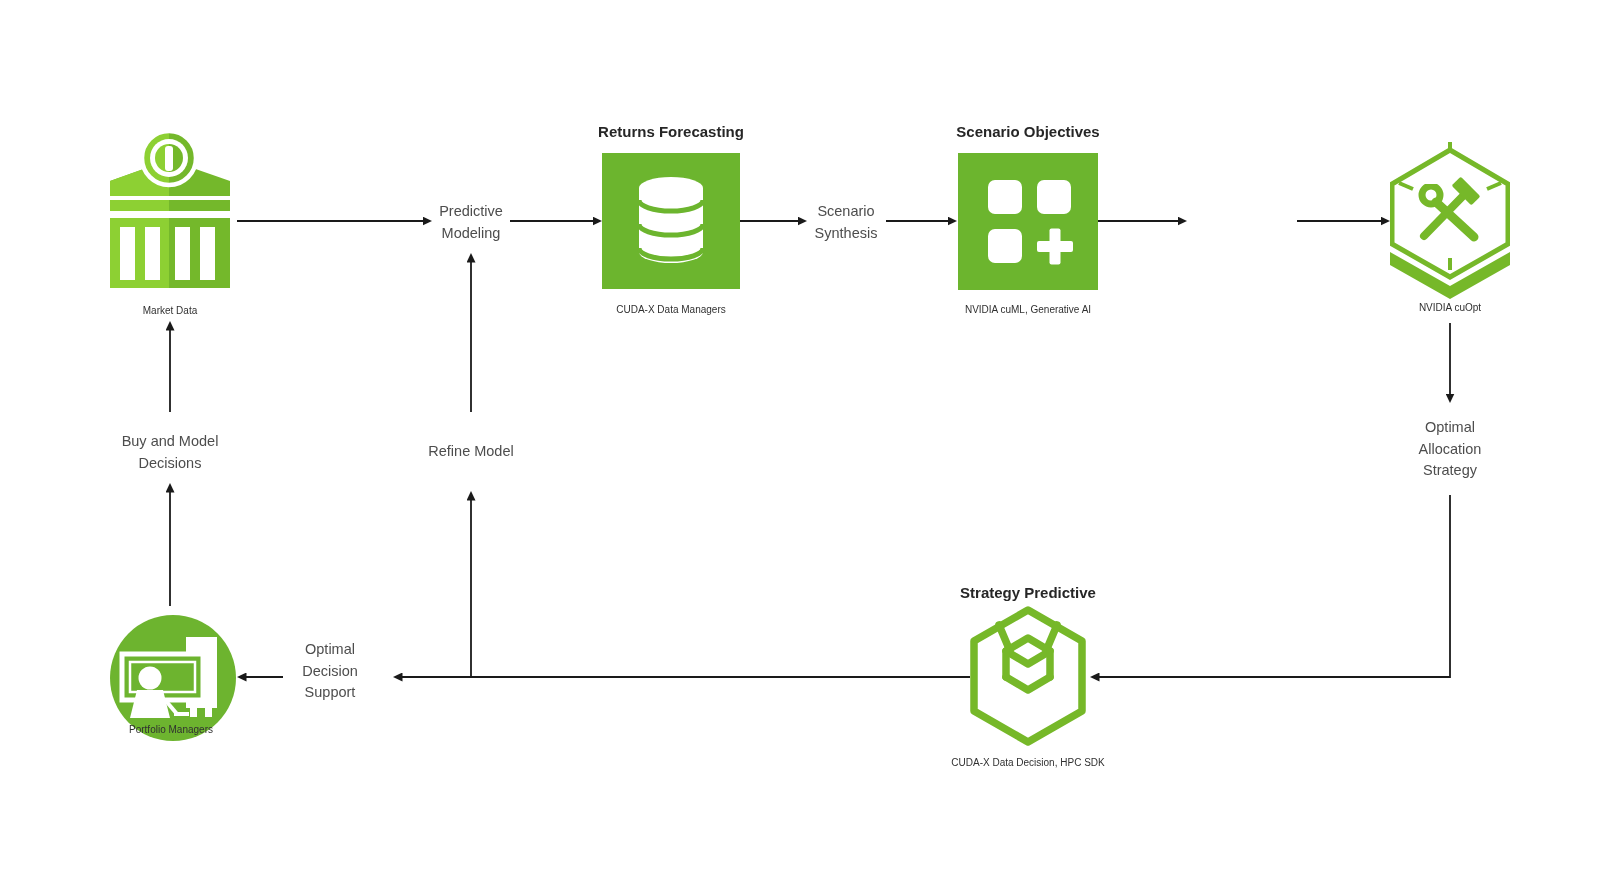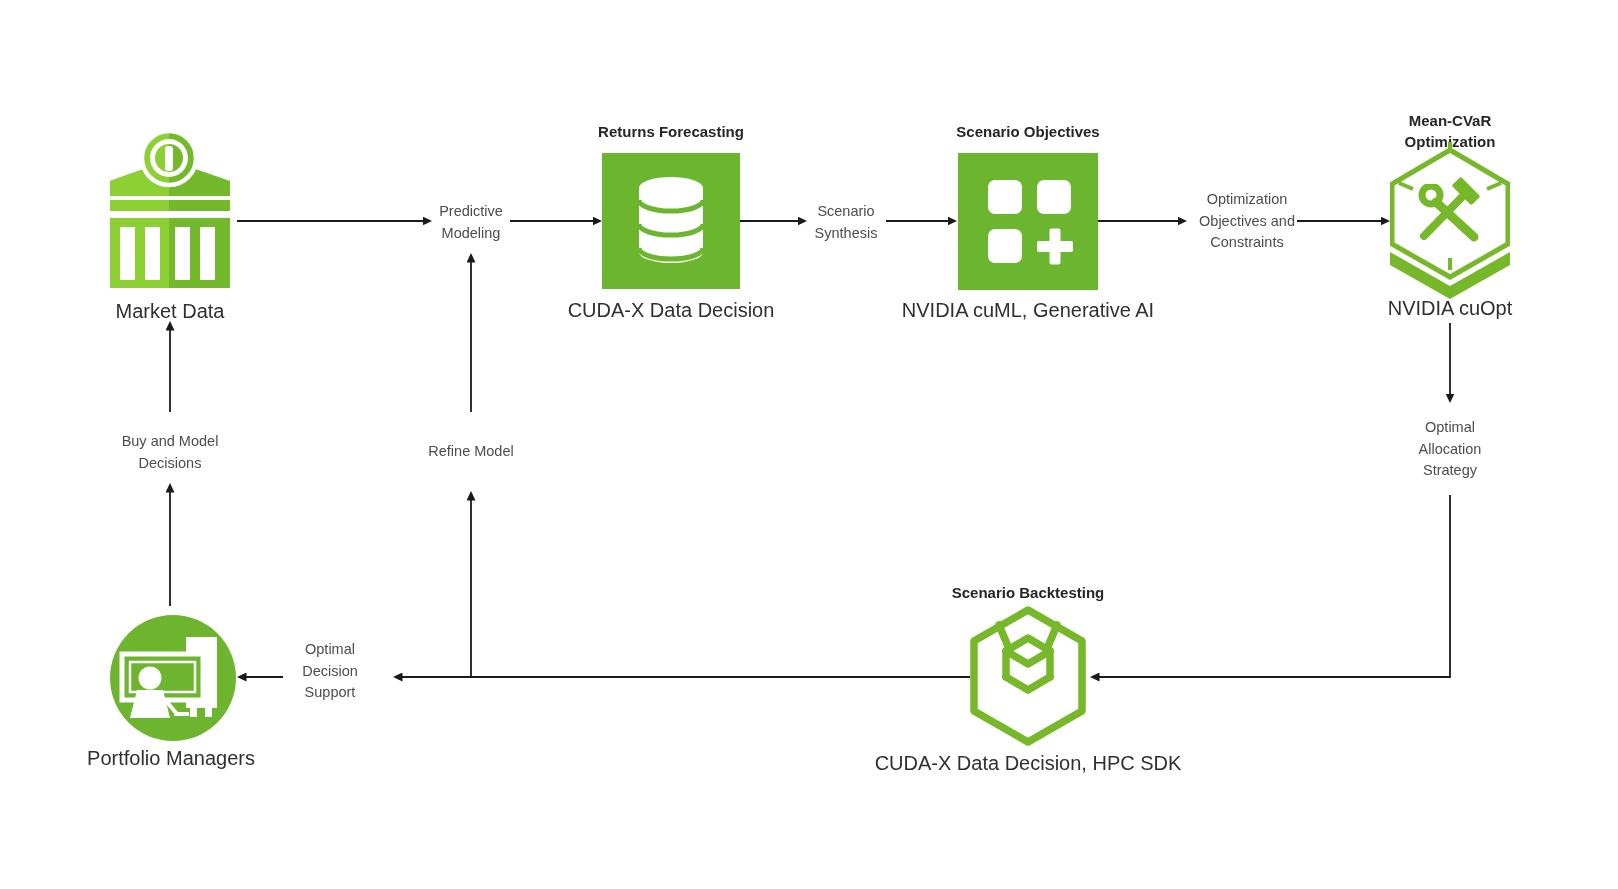--- a/index.html
+++ b/index.html
@@ -3,21 +3,21 @@
 <meta charset="utf-8">
 <style>
   html,body{margin:0;padding:0;background:#fff;}
   #canvas{
     position:relative;width:1618px;height:889px;background:var(--bg,#fff);
     font-family:"Liberation Sans",sans-serif;overflow:hidden;
   }
   .abs{position:absolute;}
   .ctr{transform:translate(-50%,-50%);text-align:center;white-space:pre-line;}
   .title{font-size:15px;font-weight:bold;color:var(--title-text);line-height:21px;}
-  .caption{font-size:20px;color:var(--caption-text);line-height:20px;}
+  .caption{font-size:10px;color:var(--caption-text);line-height:20px;}
   .flow-label{font-size:14.5px;color:var(--label-text);line-height:21.5px;}
   .greenbox{
     background:var(--green-box);display:flex;align-items:center;justify-content:center;
   }
   svg{display:block;}
 </style>
 </head>
 <body>
 
 <div id="canvas" style="--bg: #ffffff; --green-box: #6CB52E; --green-stroke: #76B829; --green-light: #8DD033; --green-mid: #74B82B; --green-circle: #6DB42F; --arrow: #1a1a1a; --title-text: #262626; --caption-text: #303030; --label-text: #4d4d4d;">
@@ -69,52 +69,48 @@
     <g clip-path="url(#bankclip)">
         <use href="#bankg" style="color:var(--green-light)"></use>
       </g>
   </svg>
   <div class="abs ctr caption" style="left:170px;top:311px">Market Data</div>
 
   <div class="abs ctr flow-label" style="left:471px;top:222px">Predictive
 Modeling</div>
   <div class="abs ctr flow-label" style="left:846px;top:222px">Scenario
 Synthesis</div>
-  <div class="abs ctr flow-label" style="left:1247px;top:221px">Optimization
-Objectives and
-Constraints</div>
 
   <div class="abs ctr title" style="left:671px;top:131px">Returns Forecasting</div>
   <div class="abs greenbox" style="left:602px;top:153px;width:138px;height:136px">
     <svg width="68" height="92" viewBox="0 0 68 92">
       <path d="M2,13 a32,11 0 0 1 64,0 v64 a32,11 0 0 1 -64,0 z" fill="#fff"></path>
       <g fill="none" style="stroke:var(--green-box)" stroke-width="5">
         <path d="M2,25 a32,11 0 0 0 64,0"></path>
         <path d="M2,49 a32,11 0 0 0 64,0"></path>
         <path d="M2,73 a32,11 0 0 0 64,0"></path>
       </g>
     </svg>
   </div>
-  <div class="abs ctr caption" style="left:671px;top:310px">CUDA-X Data Decision</div>
+  <div class="abs ctr caption" style="left:671px;top:310px">CUDA-X Data Managers</div>
 
   <div class="abs ctr title" style="left:1028px;top:131px">Scenario Objectives</div>
   <div class="abs greenbox" style="left:958px;top:153px;width:140px;height:137px">
     <svg width="140" height="137" viewBox="0 0 140 137">
       <g fill="#fff">
         <rect x="30" y="27" width="34" height="34" rx="7"></rect>
         <rect x="79" y="27" width="34" height="34" rx="7"></rect>
         <rect x="30" y="76" width="34" height="34" rx="7"></rect>
         <rect x="79" y="88" width="36" height="11" rx="2"></rect>
         <rect x="91.5" y="75.5" width="11" height="36" rx="2"></rect>
       </g>
     </svg>
   </div>
   <div class="abs ctr caption" style="left:1028px;top:310px">NVIDIA cuML, Generative AI</div>
 
-  <div class="abs ctr title" style="left:1450px;top:131px">Mean-CVaR Optimization</div>
   <svg class="abs" style="left:1390px;top:140px" width="120" height="162" viewBox="0 0 120 162">
     <g style="stroke:var(--green-stroke)" fill="none">
       <polygon points="60,10 118,44 118,104 60,137 2,104 2,44" stroke-width="5"></polygon>
       <line x1="60" y1="2" x2="60" y2="9" stroke-width="4"></line>
       <line x1="9" y1="43" x2="23" y2="49" stroke-width="4"></line>
       <line x1="111" y1="43" x2="97" y2="49" stroke-width="4"></line>
       <line x1="60" y1="118" x2="60" y2="130" stroke-width="4"></line>
     </g>
     <polygon points="0,112 60,146 120,112 120,125 60,159 0,125" style="fill:var(--green-stroke)"></polygon>
 
@@ -124,21 +120,21 @@
       <line x1="46" y1="62" x2="84" y2="97" style="stroke:var(--green-stroke)" stroke-width="9" stroke-linecap="round"></line>
       <line x1="34" y1="96" x2="72" y2="57" style="stroke:var(--green-stroke)" stroke-width="8" stroke-linecap="round"></line>
       <rect x="62" y="44.5" width="28" height="13" rx="2" style="fill:var(--green-stroke)" transform="rotate(45 76 51)"></rect>
     </g>
   </svg>
   <div class="abs ctr caption" style="left:1450px;top:308px">NVIDIA cuOpt</div>
   <div class="abs ctr flow-label" style="left:1450px;top:449px">Optimal
 Allocation
 Strategy</div>
 
-  <div class="abs ctr title" style="left:1028px;top:592px">Scenario Backtesting</div>
+  <div class="abs ctr title" style="left:1028px;top:592px">Strategy Predictive</div>
   <svg class="abs" style="left:966px;top:606px" width="124" height="142" viewBox="0 0 124 142">
     <g fill="none" style="stroke:var(--green-stroke)" stroke-width="7.5" stroke-linejoin="round" stroke-linecap="round">
       <polygon points="62,4 116,35 116,105 62,136 8,105 8,35"></polygon>
       <line x1="33" y1="19" x2="44" y2="45"></line>
       <line x1="91" y1="19" x2="80" y2="45"></line>
       <polygon points="62,32 84,45 62,58 40,45"></polygon>
       <line x1="40" y1="45" x2="40" y2="71"></line>
       <line x1="84" y1="45" x2="84" y2="71"></line>
       <polyline points="40,71 62,84 84,71"></polyline>
     </g>
@@ -159,15 +155,15 @@
       <rect x="80" y="93" width="7" height="9" fill="#fff"></rect>
       <rect x="95" y="93" width="7" height="9" fill="#fff"></rect>
       <rect x="12" y="39" width="81" height="46" style="fill:var(--green-circle)" stroke="#fff" stroke-width="5"></rect>
       <rect x="20" y="47" width="65" height="30" fill="none" stroke="#fff" stroke-width="2.5"></rect>
       <line x1="56" y1="86" x2="67" y2="99" stroke="#fff" stroke-width="4"></line>
       <line x1="64" y1="99" x2="79" y2="99" stroke="#fff" stroke-width="4"></line>
       <circle cx="40" cy="63" r="11.5" fill="#fff"></circle>
       <polygon points="27,75 53,75 60,103 20,103" fill="#fff"></polygon>
     </g>
   </svg>
-  <div class="abs ctr caption" style="left:171px;top:758px">Portfolio Managers</div>
+  <div class="abs ctr caption" style="left:171px;top:730px">Portfolio Managers</div>
 
 </div>
 
 </body></html>

